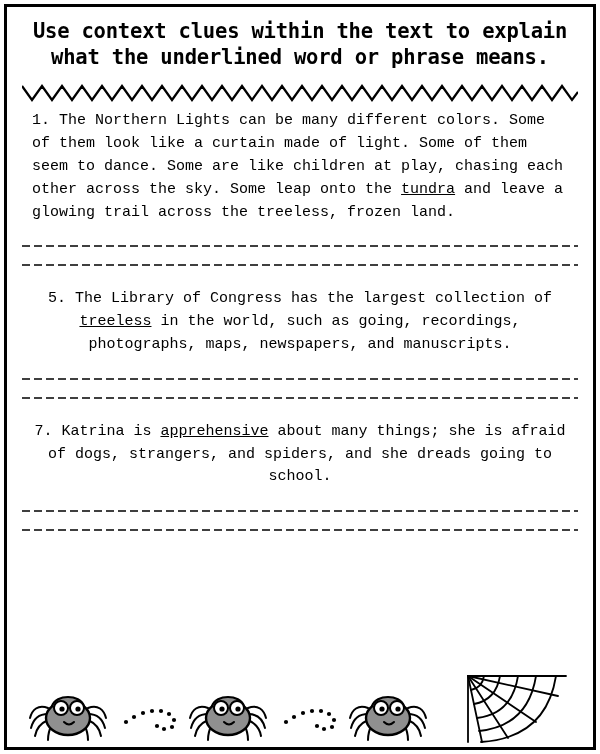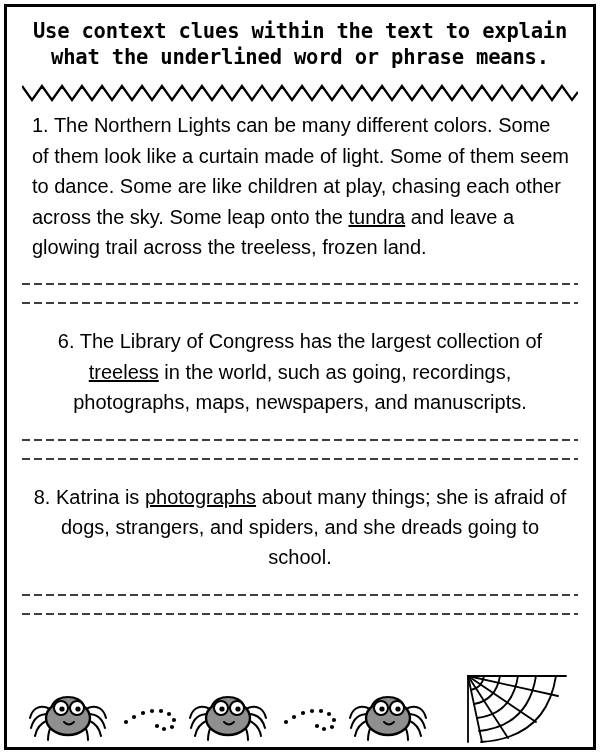--- a/index.html
+++ b/index.html
@@ -58,22 +58,22 @@
   .zigzag svg { display: block; }
 
   
   .questions {
     margin-top: 6px;
   }
   .qblock {
     margin-top: 0;
   }
   .qtext {
-    font-family: Liberation Sans, sans-serif;
-    font-size: 20px;
+    font-family: Liberation Mono, monospace;
+    font-size: 15px;
     line-height: 1.52;
     color: #000;
     text-align: center;
     padding: 0 6px;
   }
   .q1 .qtext { text-align: left; padding-left: 10px; padding-right: 6px; }
   .underlined { text-decoration: underline; }
 
   .answer-lines {
     margin-top: 10px;
@@ -134,41 +134,41 @@
               <line x1="0" y1="12" x2="556" y2="12" stroke="#000" stroke-width="1.6" stroke-dasharray="8 4"></line>
             </svg>
           </div>
         </div>
       </div>
 
       <div class="spacer-md"></div>
 
       <div class="qblock q2">
         <div class="qtext">
-          <span>6. The Library of Congress has the largest collection of </span><span class="underlined">treeless</span><span> in the world, such as going, recordings, photographs, maps, newspapers, and manuscripts.</span>
+          <span>5. The Library of Congress has the largest collection of </span><span class="underlined">treeless</span><span> in the world, such as going, recordings, photographs, maps, newspapers, and manuscripts.</span>
         </div>
         <div class="answer-lines">
           <div class="dashline">
             <svg width="556" height="19" viewBox="0 0 556 19" xmlns="http://www.w3.org/2000/svg">
               <line x1="0" y1="12" x2="556" y2="12" stroke="#000" stroke-width="1.6" stroke-dasharray="8 4"></line>
             </svg>
           </div>
           <div class="dashline">
             <svg width="556" height="19" viewBox="0 0 556 19" xmlns="http://www.w3.org/2000/svg">
               <line x1="0" y1="12" x2="556" y2="12" stroke="#000" stroke-width="1.6" stroke-dasharray="8 4"></line>
             </svg>
           </div>
         </div>
       </div>
 
       <div class="spacer-md"></div>
 
       <div class="qblock q3">
         <div class="qtext">
-          <span>8. Katrina is </span><span class="underlined">photographs</span><span> about many things; she is afraid of dogs, strangers, and spiders, and she dreads going to school.</span>
+          <span>7. Katrina is </span><span class="underlined">apprehensive</span><span> about many things; she is afraid of dogs, strangers, and spiders, and she dreads going to school.</span>
         </div>
         <div class="answer-lines">
           <div class="dashline">
             <svg width="556" height="19" viewBox="0 0 556 19" xmlns="http://www.w3.org/2000/svg">
               <line x1="0" y1="12" x2="556" y2="12" stroke="#000" stroke-width="1.6" stroke-dasharray="8 4"></line>
             </svg>
           </div>
           <div class="dashline">
             <svg width="556" height="19" viewBox="0 0 556 19" xmlns="http://www.w3.org/2000/svg">
               <line x1="0" y1="12" x2="556" y2="12" stroke="#000" stroke-width="1.6" stroke-dasharray="8 4"></line>

